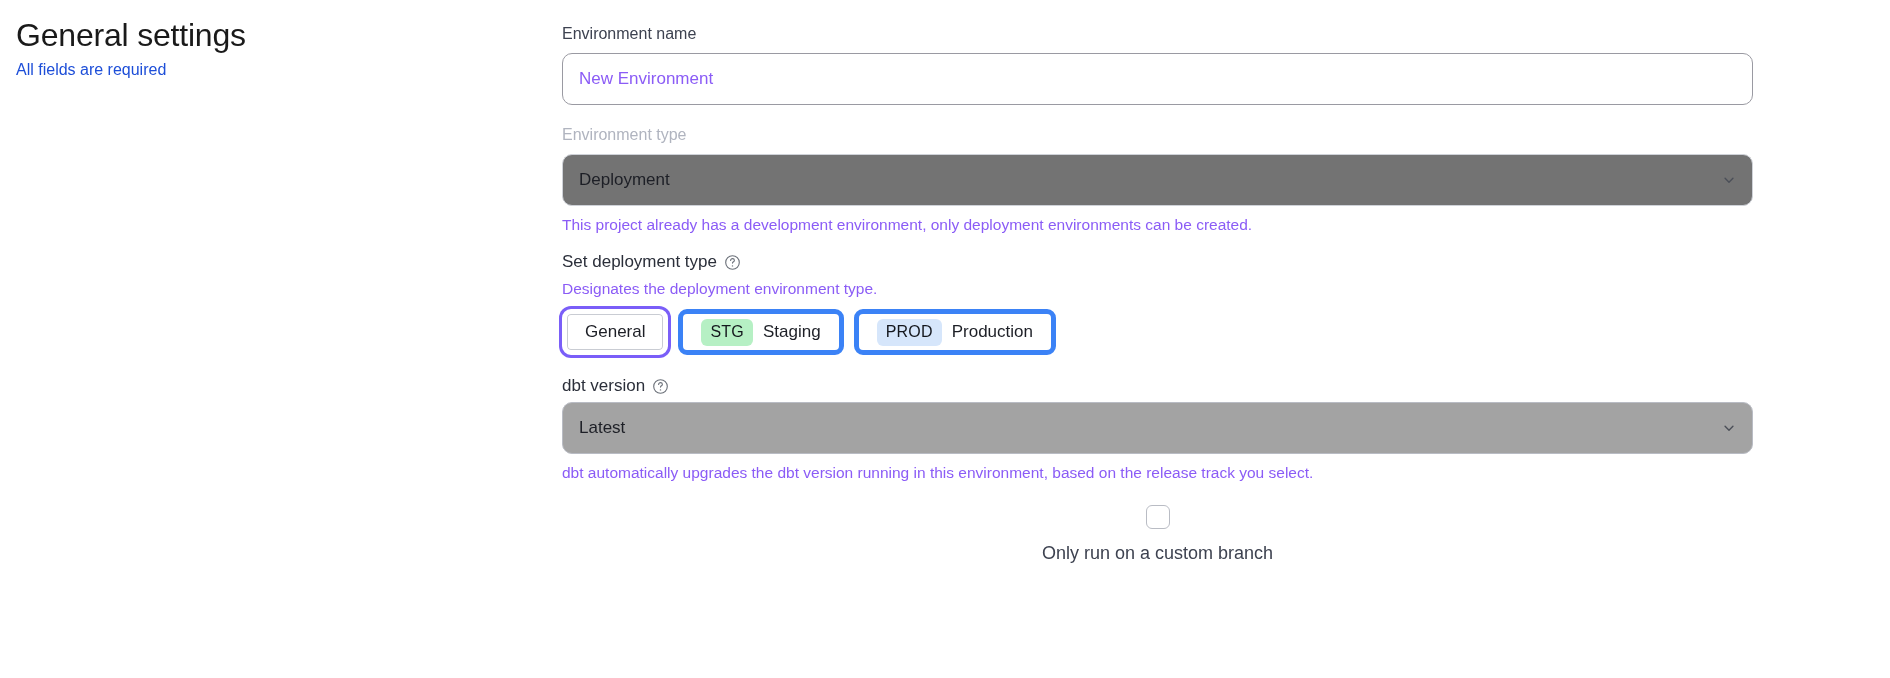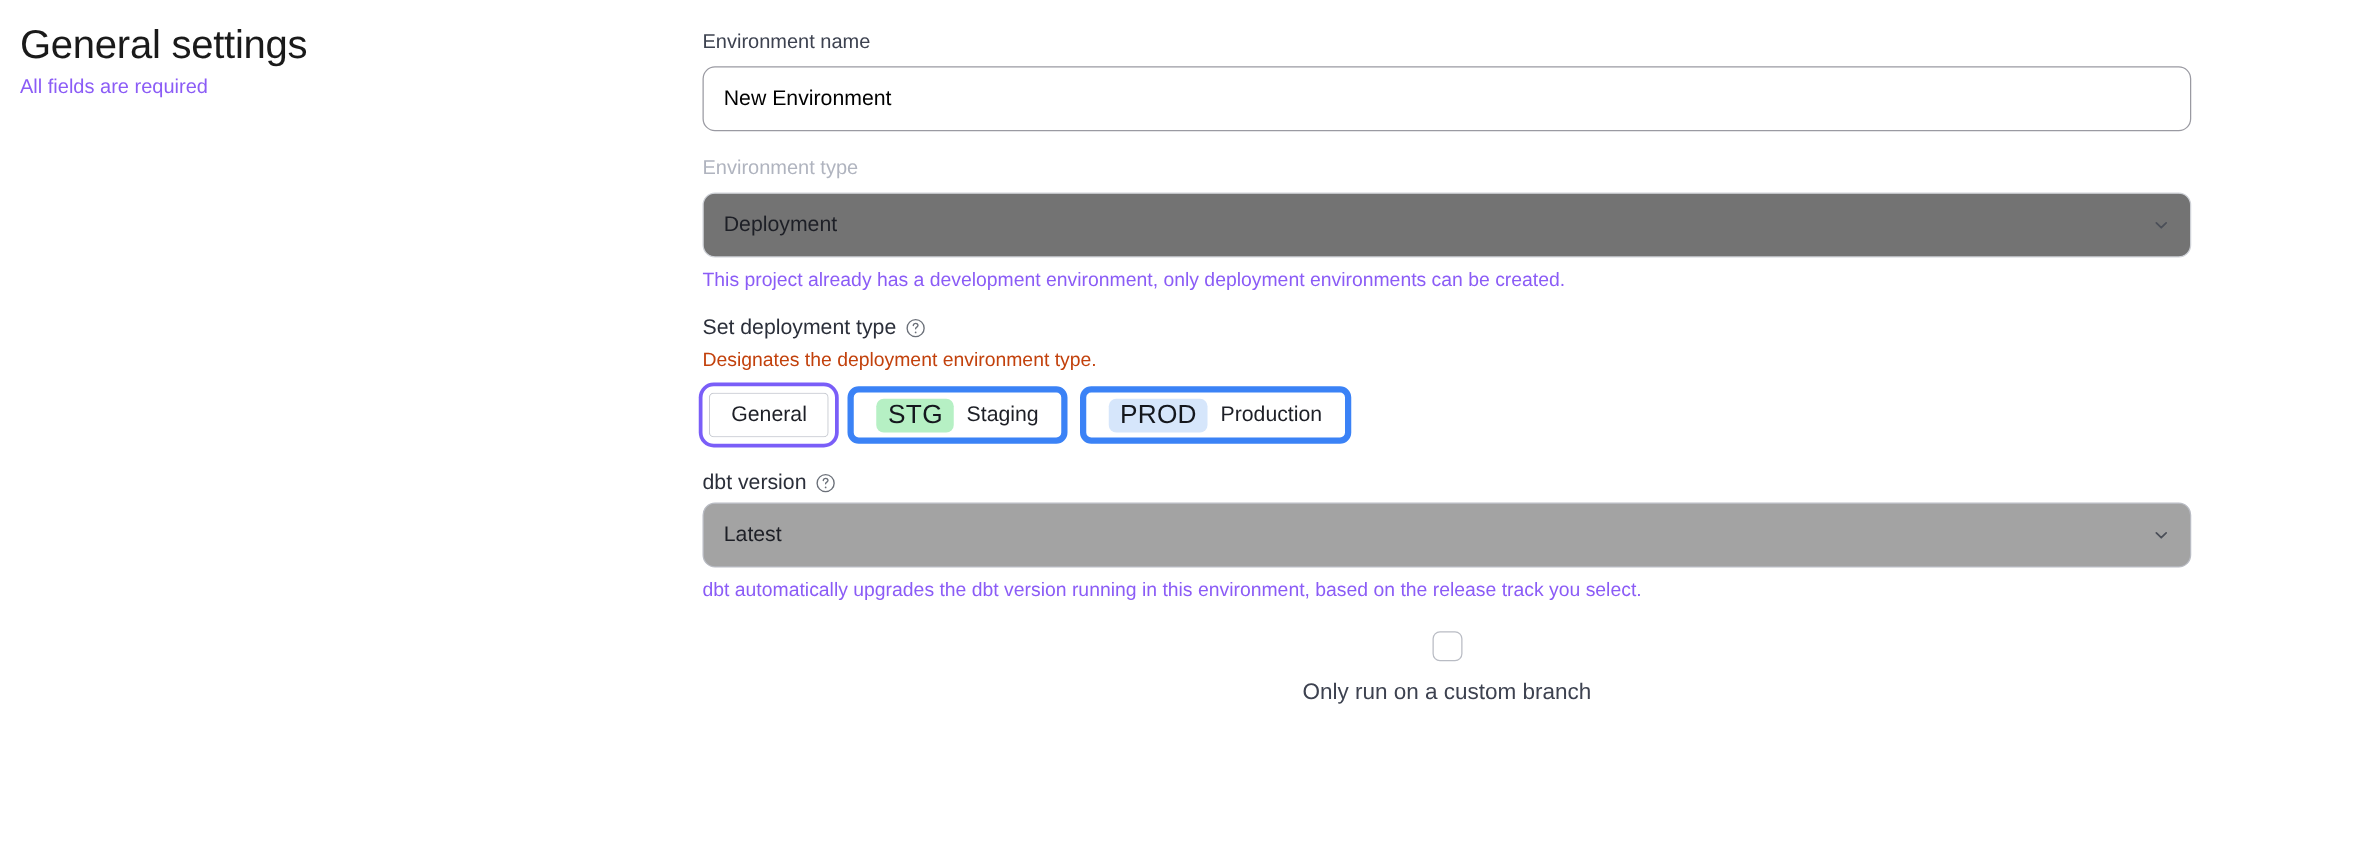--- a/index.html
+++ b/index.html
@@ -36,21 +36,21 @@
     font-size: 32px;
     line-height: 42px;
     font-weight: 400;
     color: #1a1a1a;
     letter-spacing: -0.2px;
     margin: 0 0 3px 0;
   }
   .page-subtitle {
     font-size: 16px;
     line-height: 22px;
-    color: #8b5cf6;
+    color: #1d4ed8;
     margin: 0;
   }
 
   
   .form-col {
     flex: 1 1 auto;
     padding-top: 23px;
     padding-right: 18px;
     min-width: 0;
   }
@@ -73,21 +73,21 @@
   
   .text-input {
     display: block;
     width: 100%;
     height: 52px;
     border: 1px solid #9a9aa2;
     border-radius: 10px;
     background: #ffffff;
     font-family: "Liberation Sans", sans-serif;
     font-size: 17px;
-    color: #000000;
+    color: #8b5cf6;
     padding: 0 16px;
     outline: none;
   }
   .text-input::placeholder { color: #9ca0aa; }
 
   
   .select-box {
     position: relative;
     width: 100%;
     height: 52px;
@@ -134,21 +134,21 @@
   }
   .section-label .q-icon {
     width: 17px;
     height: 17px;
     flex: 0 0 17px;
     color: #6b7079;
   }
   .section-desc {
     font-size: 15.5px;
     line-height: 22px;
-    color: #c2410c;
+    color: #8b5cf6;
     margin: 0 0 9px 0;
   }
 
   
   .seg-row {
     display: flex;
     flex-direction: row;
     gap: 10px;
     align-items: center;
   }
@@ -172,21 +172,21 @@
     box-shadow: 0 0 0 1px #c9ccd3 inset, 0 0 0 3px #7a5ef8;
     border-radius: 9px;
   }
   .seg-btn .tag {
     display: inline-flex;
     align-items: center;
     justify-content: center;
     height: 27px;
     padding: 0 9px;
     border-radius: 6px;
-    font-size: 21px;
+    font-size: 16px;
     font-weight: 400;
     color: #14171d;
     letter-spacing: 0.2px;
   }
   .tag-stg { background: #b6f0c4; }
   .tag-prod { background: #d6e6fb; }
 
   
   .check-row {
     display: flex;

